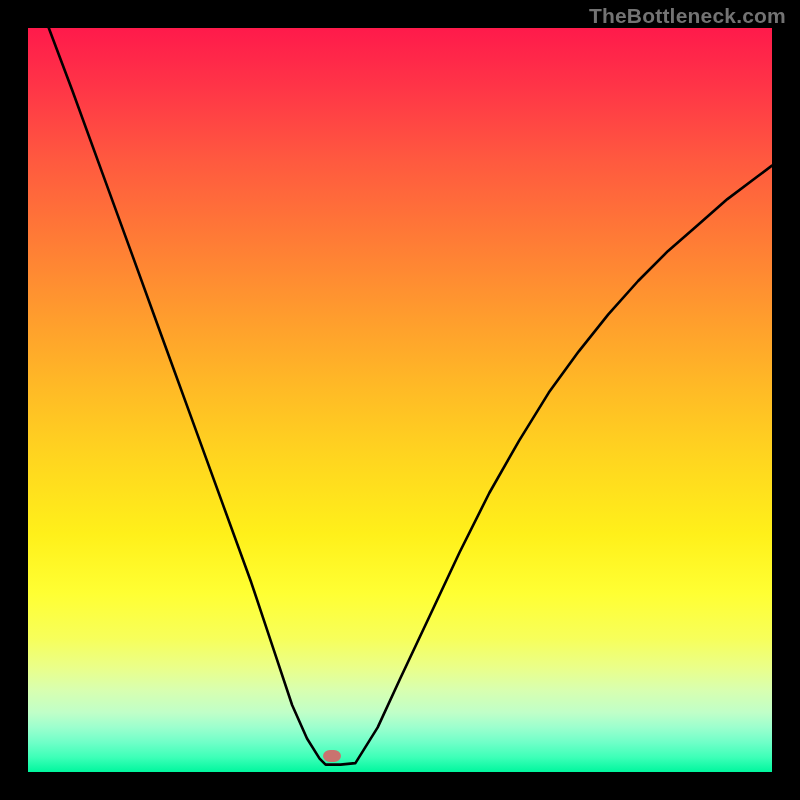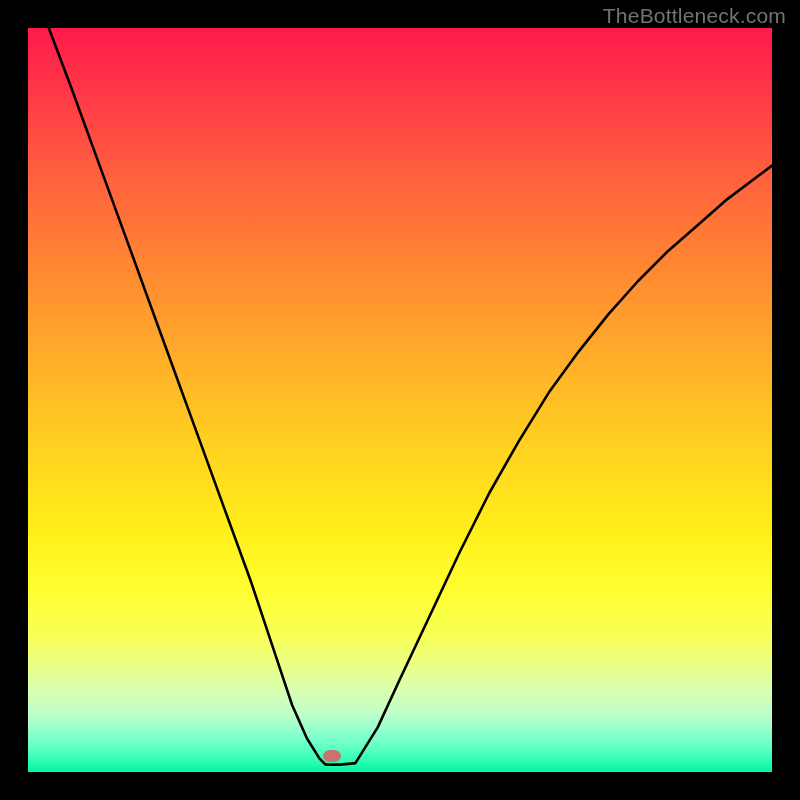--- a/index.html
+++ b/index.html
@@ -71,21 +71,21 @@
     stroke-width: 2.6;
     stroke-linecap: round;
     stroke-linejoin: round;
   }
   .watermark {
     position: absolute;
     top: 4px;
     right: 14px;
     color: #737373;
     font-size: 21px;
-    font-weight: 400;
+    font-weight: 700;
     letter-spacing: 0.2px;
   }
 </style>
 </head>
 <body>
 
 <div class="frame">
   <div class="plot-area">
     <div class="gradient"></div>
     <svg class="curve" viewBox="0 0 744 744" preserveAspectRatio="none">

